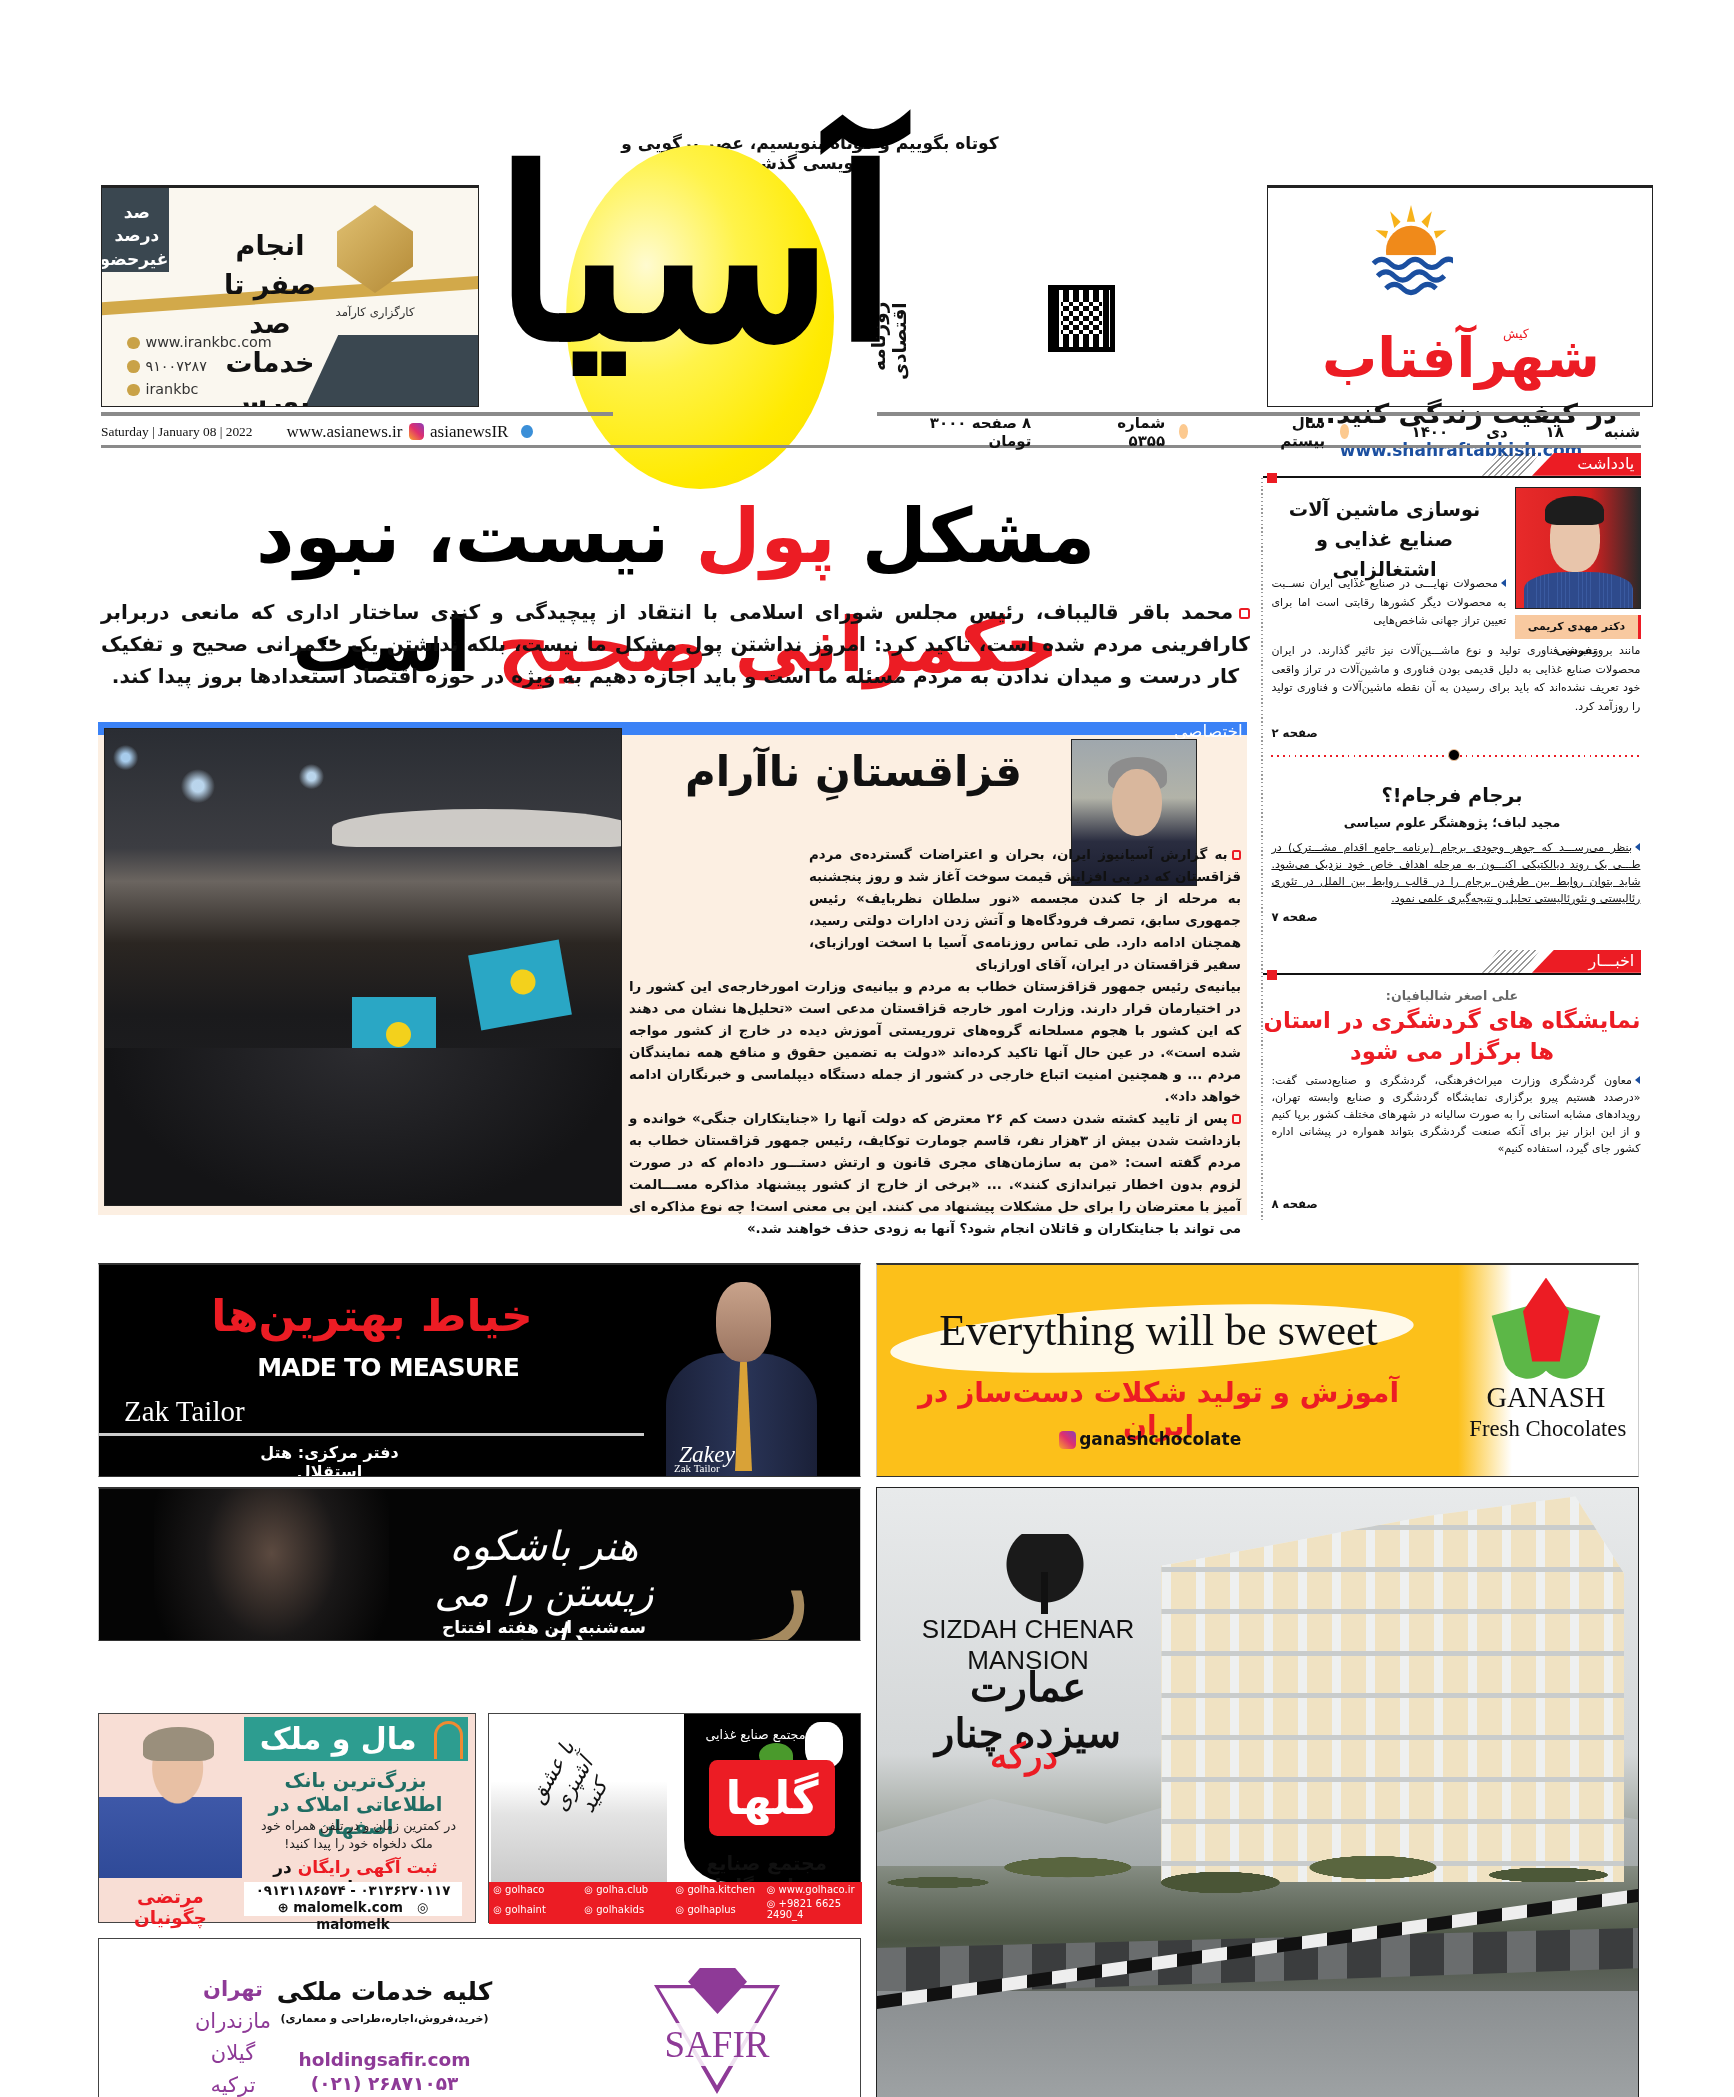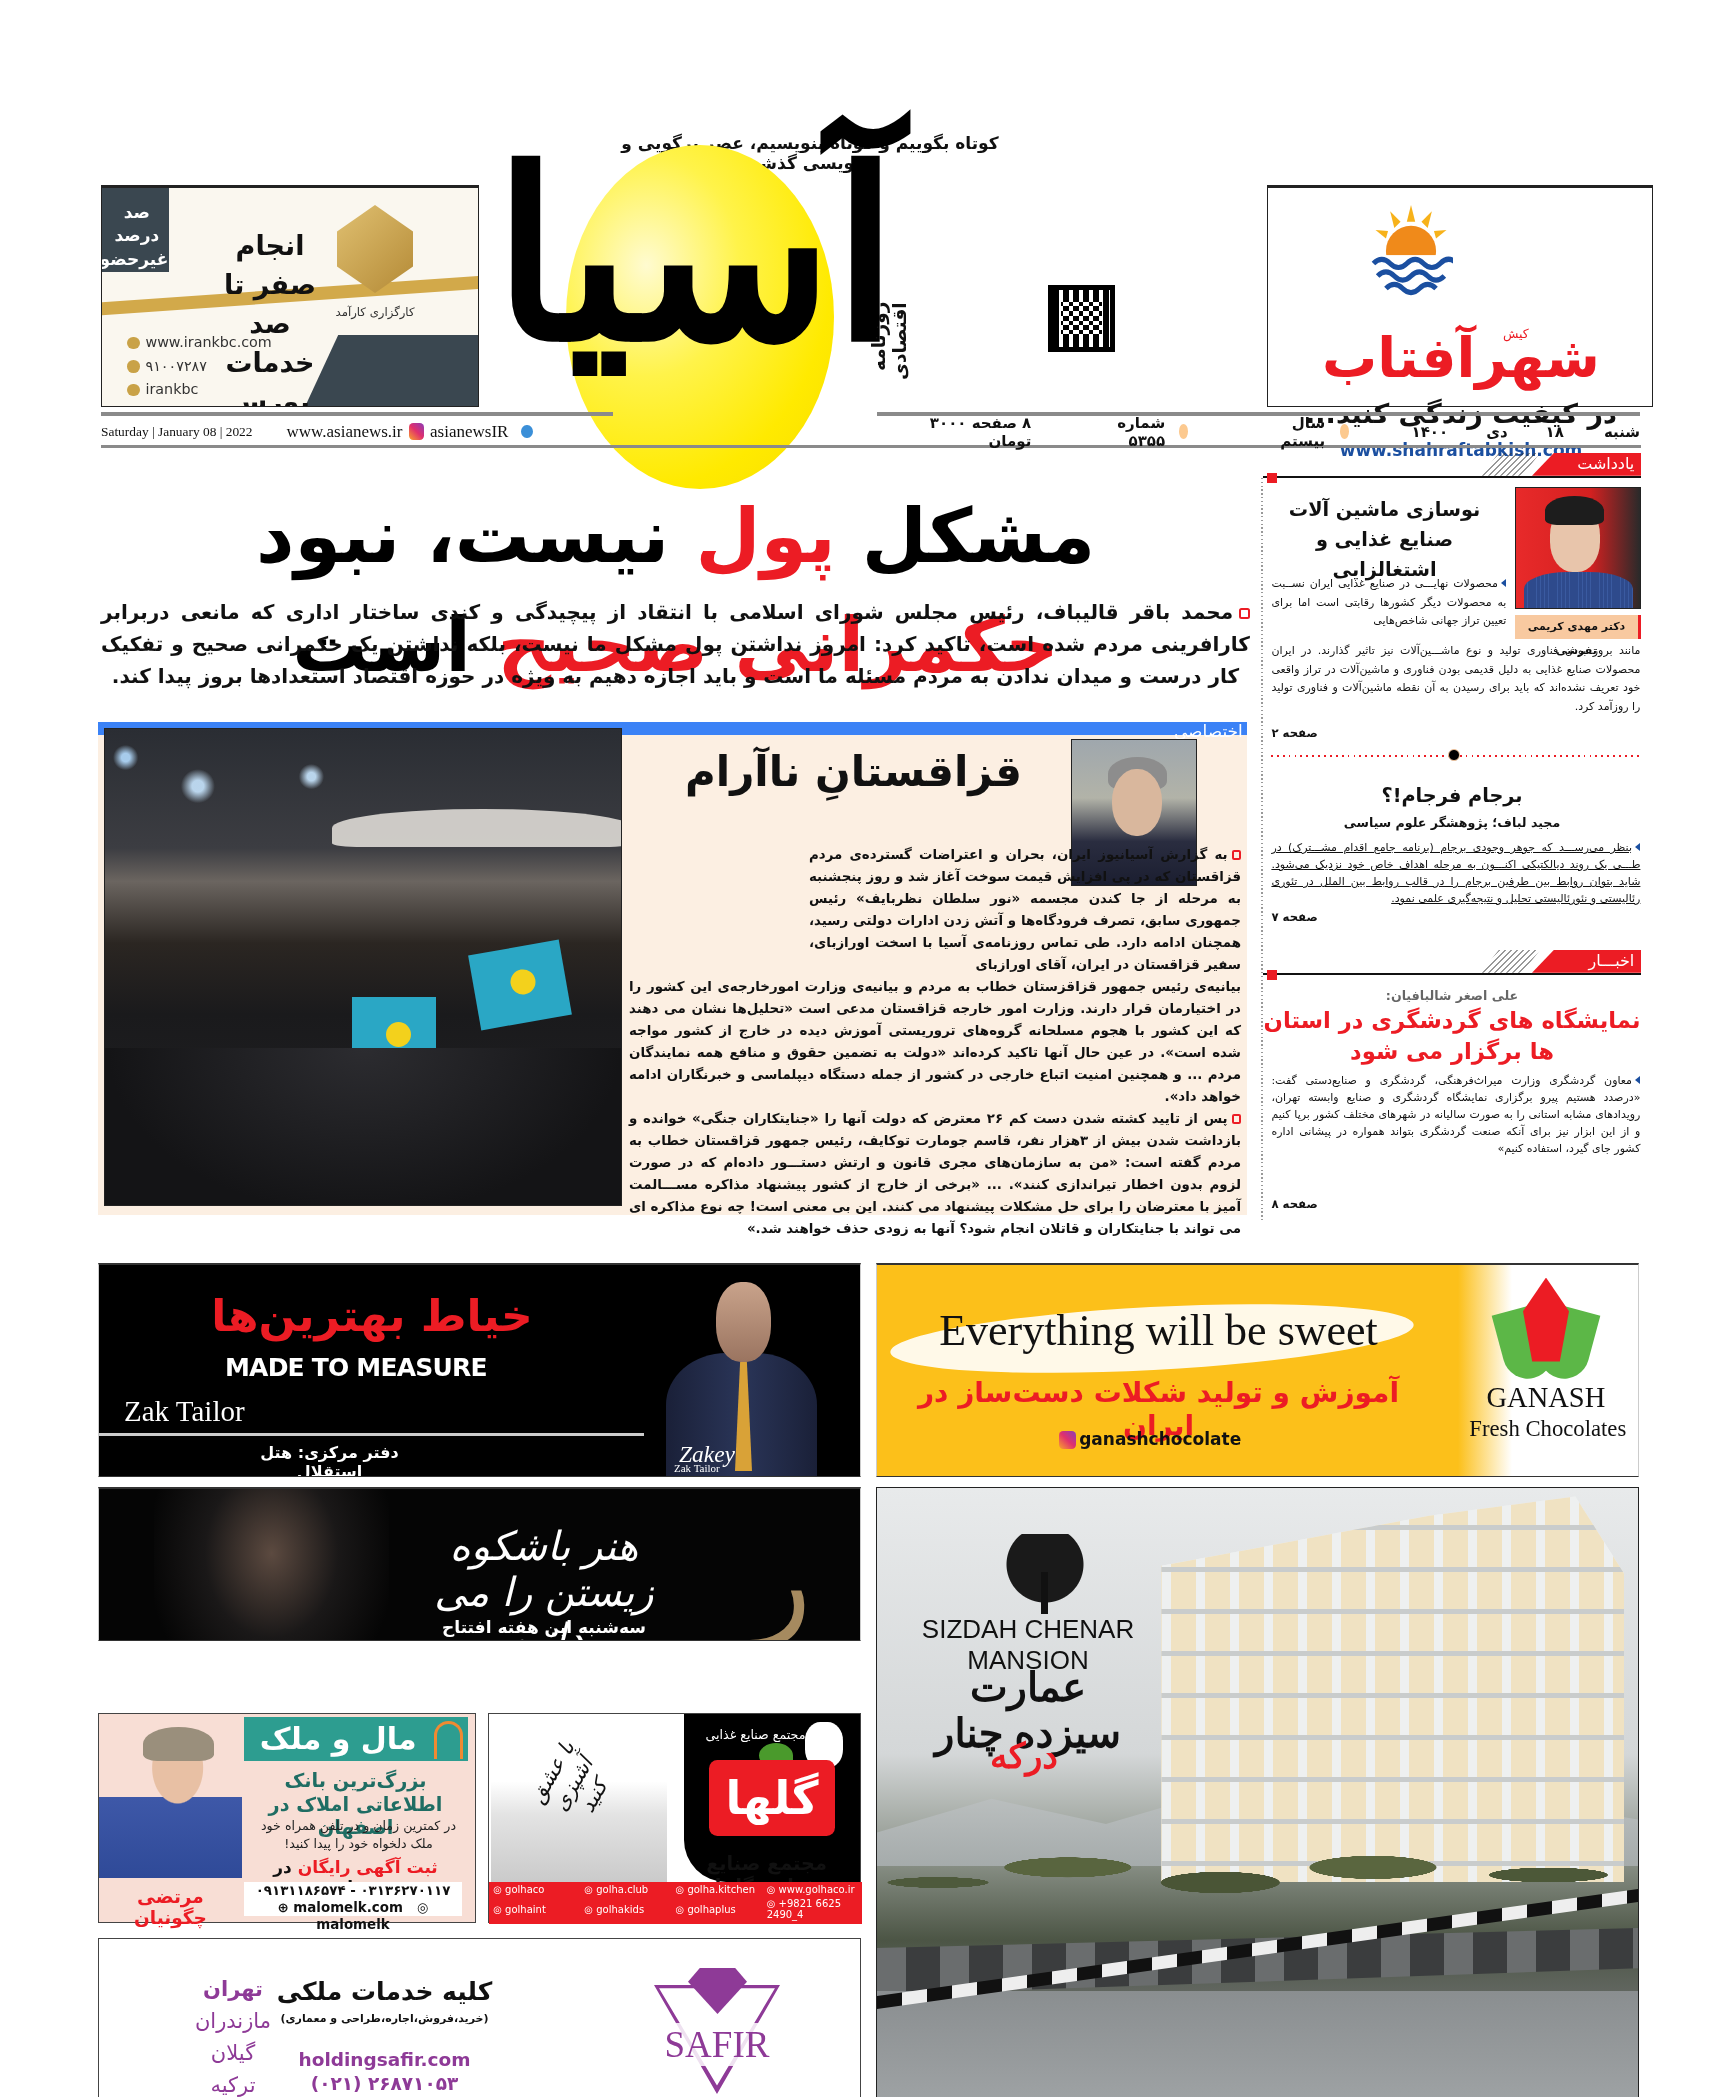--- a/index.html
+++ b/index.html
@@ -105,21 +105,21 @@
   .news-kicker { left: 0; top: 38px; width: 378px; text-align: center; font-size: 12.6px; color: #666; font-weight: bold; }
   .news-title { left: 0; top: 55px; width: 378px; text-align: center; font-size: 22.7px; line-height: 31px; color: #ec1c24; font-weight: bold; }
   .news-body { left: 8.4px; top: 122px; width: 369px; font-size: 11px; line-height: 17px; text-align: justify; }
 
   .vdots { left: 1261px; top: 478px; width: 1.7px; height: 742px; background: repeating-linear-gradient(180deg,#999 0 1.3px,transparent 1.3px 3.8px); }
 
   
   .ad-frame { border-top: 2.5px solid #333; border-bottom: 1.7px solid #333; border-left: 0.8px solid #ccc; border-right: 0.8px solid #ccc; overflow: hidden; }
   .zak { left: 98px; top: 1263px; width: 763px; height: 214px; background: #000; }
   .zak-title { left: 84px; top: 25px; width: 378px; text-align: center; font-size: 44px; font-weight: bold; color: #ec1c24; }
-  .zak-mtm { left: 126px; top: 88px; width: 294px; text-align: left; font-size: 25px; font-weight: bold; color: #fff; direction: ltr; letter-spacing: -0.8px; }
+  .zak-mtm { left: 126px; top: 88px; width: 294px; text-align: right; font-size: 25px; font-weight: bold; color: #fff; direction: ltr; letter-spacing: -0.8px; }
   .zak-brand { left: 25px; top: 130px; width: 168px; font-family: "Liberation Serif", serif; font-size: 29px; color: #fff; direction: ltr; text-align: left; }
   .zak-line { left: 0; top: 168px; width: 545px; height: 2.5px; background: #ccc; }
   .zak-office { left: 134px; top: 178px; width: 193px; text-align: center; font-size: 16px; font-weight: bold; color: #fff; }
   .zak-man { left: 550px; top: 17px; width: 185px; height: 197px; }
   .zak-man .head { left: 67px; top: 0; width: 55px; height: 80px; border-radius: 45%; background: linear-gradient(180deg,#c9a38b,#9a7460); }
   .zak-man .body { left: 17px; top: 71px; width: 151px; height: 130px; border-radius: 40% 40% 0 0; background: linear-gradient(90deg,#1a2038,#2a3558,#1a2038); }
   .zak-man .tie { left: 86px; top: 80px; width: 17px; height: 109px; background: #d9a237; clip-path: polygon(30% 0,70% 0,100% 100%,0 100%); }
   .zak-sig { left: 545px; top: 176px; width: 126px; text-align: center; font-family: "Liberation Serif", serif; font-style: italic; font-size: 23.5px; color: #fff; direction: ltr; }
   .zak-sig2 { left: 575px; top: 197px; font-family: "Liberation Serif", serif; font-size: 11px; color: #fff; direction: ltr; }
 

